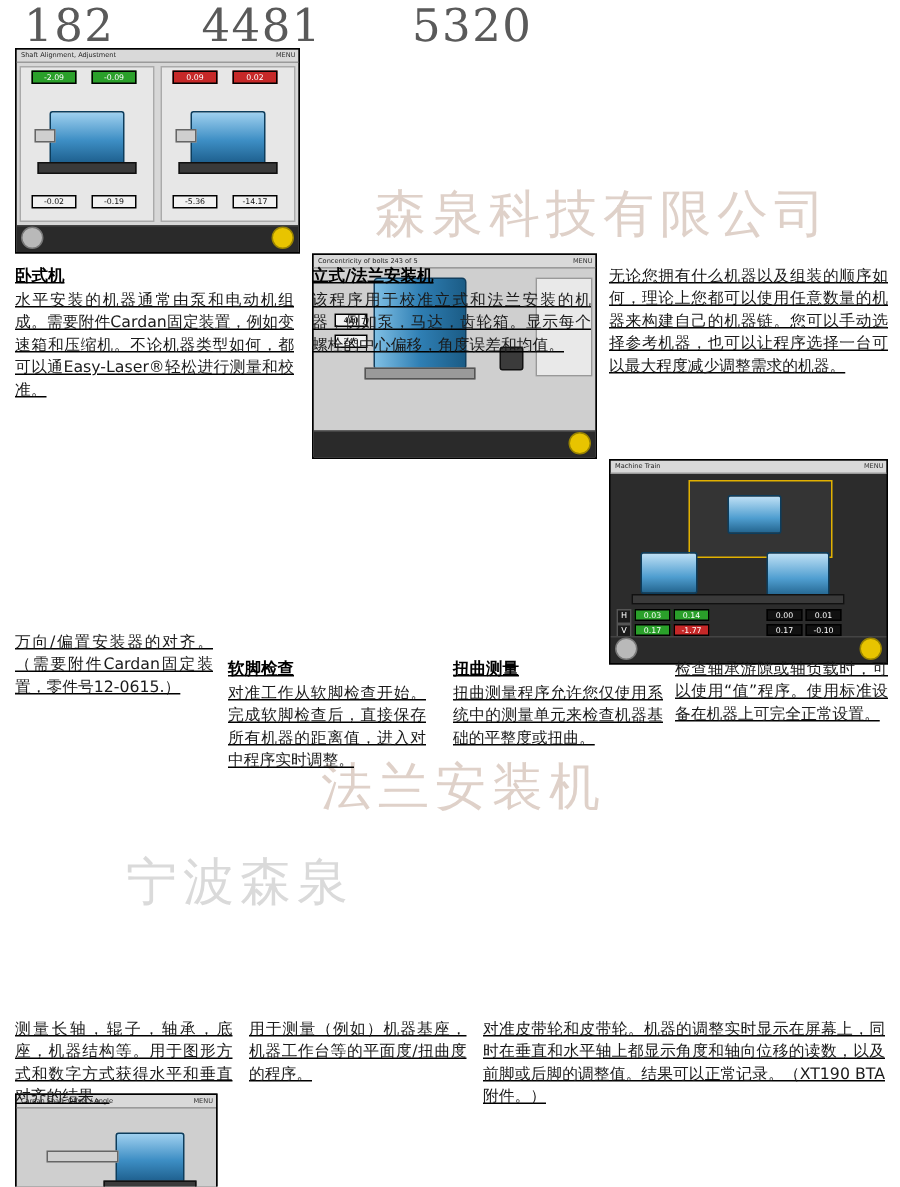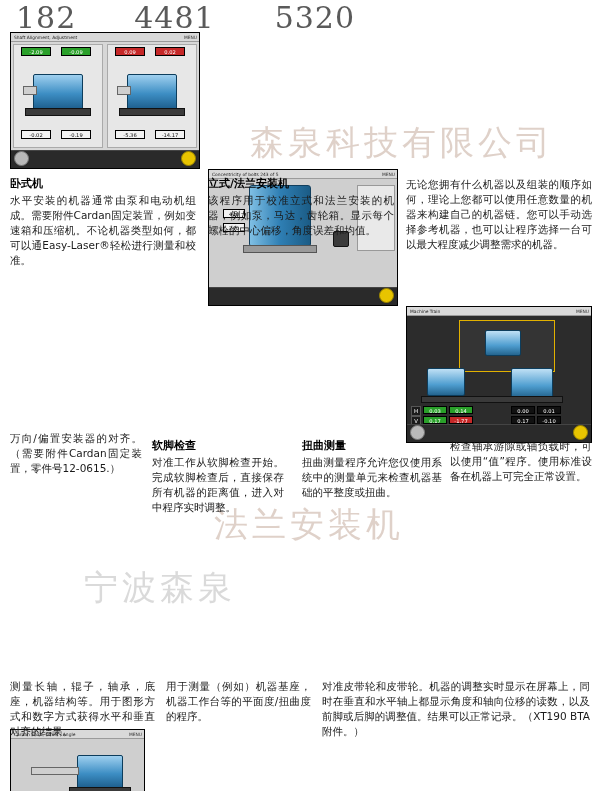--- a/index.html
+++ b/index.html
@@ -31,21 +31,21 @@
     font-family:"DejaVu Serif", serif;
     color:rgba(176,140,120,0.40);
     font-size:34px;
     letter-spacing:4px;
     white-space:nowrap;
     pointer-events:none;
   }
   .wm1{left:206px;top:120px;margin-left:44px;}
   .wm2{left:214px;top:502px;}
   .wm3{left:84px;top:565px;color:rgba(150,150,150,0.35);}
-  .cell{position:absolute;}
+  .cell{position:absolute;text-decoration:underline;}
 
   .shot{
     position:relative;
     background:#1c1c1c;
     border:1px solid #000;
     box-sizing:border-box;
     overflow:hidden;
   }
   .shot .titlebar{
     position:absolute;top:0;left:0;right:0;height:9px;
@@ -224,21 +224,21 @@
       <span>Cardan Shaft, Offset / Angle</span>
       <span class="tb-right">MENU</span>
     </div>
     <div class="screen" style="background:#cfcfcf;">
       <div class="machine" style="left:66px;top:16px;width:44px;height:32px;"></div>
       <div class="shaft" style="left:20px;top:28px;width:46px;height:6px;"></div>
       <div class="base" style="left:58px;top:48px;width:60px;height:5px;"></div>
 
     </div>
   </div>
-  <div class="cell" style="left:10px;top:430px;width:132px;">
+  <div class="cell" style="left:10px;top:420px;width:132px;">
     <div class="cap-title"></div>
     <div class="cap">万向/偏置安装器的对齐。（需要附件Cardan固定装置，零件号12-0615.）</div>
   </div>
 
   <div class="cell" style="left:152px;top:438px;width:132px;">
     <div class="cap-title">软脚检查</div>
     <div class="cap">对准工作从软脚检查开始。完成软脚检查后，直接保存所有机器的距离值，进入对中程序实时调整。</div>
   </div>
 
   <div class="cell" style="left:302px;top:438px;width:140px;">

